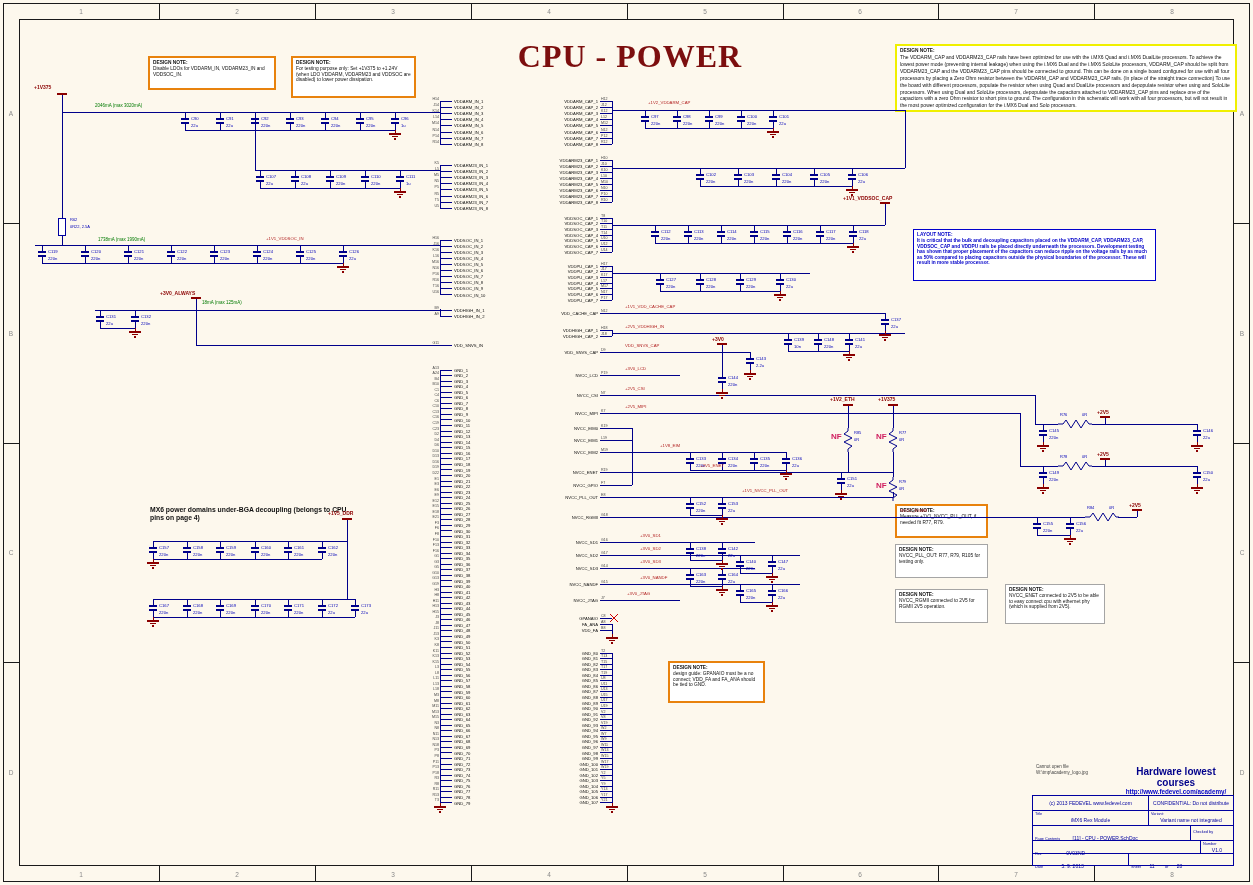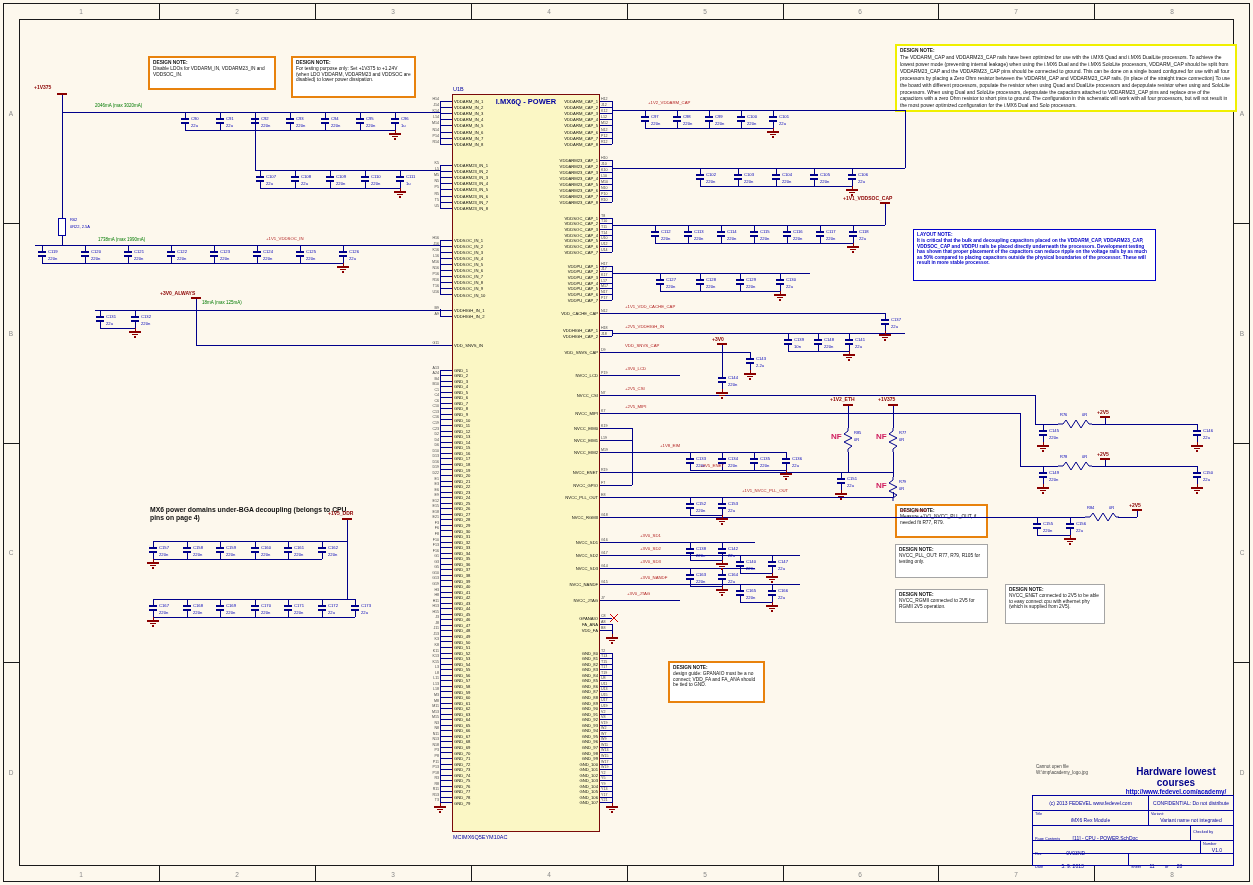--- a/index.html
+++ b/index.html
@@ -42,20 +42,21 @@
   .tb-url{position:absolute;left:88px;top:26px;width:112px;text-align:center;font-weight:bold;font-size:6.3px;color:#0000C8;}
 </style>
 </head>
 <body>
 
 <div id="schematic">
 
   <div class="frame" style="left:3px;top:3px;width:1245px;height:877px;"></div>
   <div class="frame" style="left:19px;top:19px;width:1213px;height:845px;"></div>
 
+  <div class="sheet-title">CPU - POWER</div>
 
   <div class="note note-orange" style="left:148px;top:56px;width:128px;height:34px;">
     <div class="note-title">DESIGN NOTE:</div>
     <div class="note-body">Disable LDOs for VDDARM_IN, VDDARM23_IN and VDDSOC_IN.</div>
   </div>
   <div class="note note-orange" style="left:291px;top:56px;width:125px;height:42px;">
     <div class="note-title">DESIGN NOTE:</div>
     <div class="note-body">For testing purpose only: Set +1V375 to +1.24V (when LDO VDDARM, VDDARM23 and VDDSOC are disabled) to lower power dissipation.</div>
   </div>
   <div class="note note-yellow" style="left:895px;top:44px;width:342px;height:68px;">
@@ -82,25 +83,20 @@
     <div class="note-title">DESIGN NOTE:</div>
     <div class="note-body">NVCC_ENET connected to 2V5 to be able to easy connect cpu with ethernet phy (which is supplied from 2V5).</div>
   </div>
   <div class="note note-orange" style="left:668px;top:661px;width:97px;height:42px;">
     <div class="note-title">DESIGN NOTE:</div>
     <div class="note-body">design guide: GPANAIO must be a no connect; VDD_FA and FA_ANA should be tied to GND.</div>
   </div>
 
   <div class="under-bga">MX6 power domains under-BGA decoupling (belongs to CPU pins on page 4)</div>
 
-  <div class="cpu-block">
-    <div class="block-ref">U1B</div>
-    <div class="block-title">I.MX6Q - POWER</div>
-    <div class="block-part">MCIMX6Q5EYM10AC</div>
-  </div>
 
   <div class="r62-box"></div>
   <div class="res-label" style="left:70px;top:218px;">R62</div>
   <div class="res-label" style="left:70px;top:225px;">0R22, 2.5A</div>
 
   <div class="titleblock">
     <div class="tb-logo">Cannot open file
 W:\tmp\academy_logo.jpg</div>
     <div class="tb-brand">Hardware lowest courses</div>
     <div class="tb-url">http://www.fedevel.com/academy/</div>

